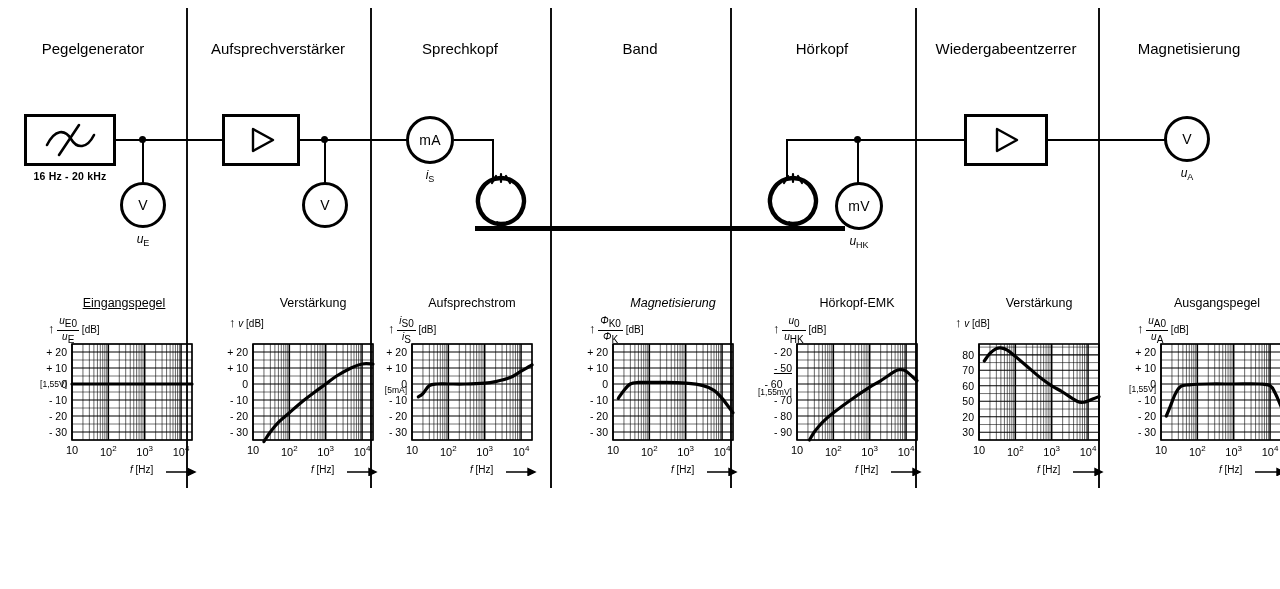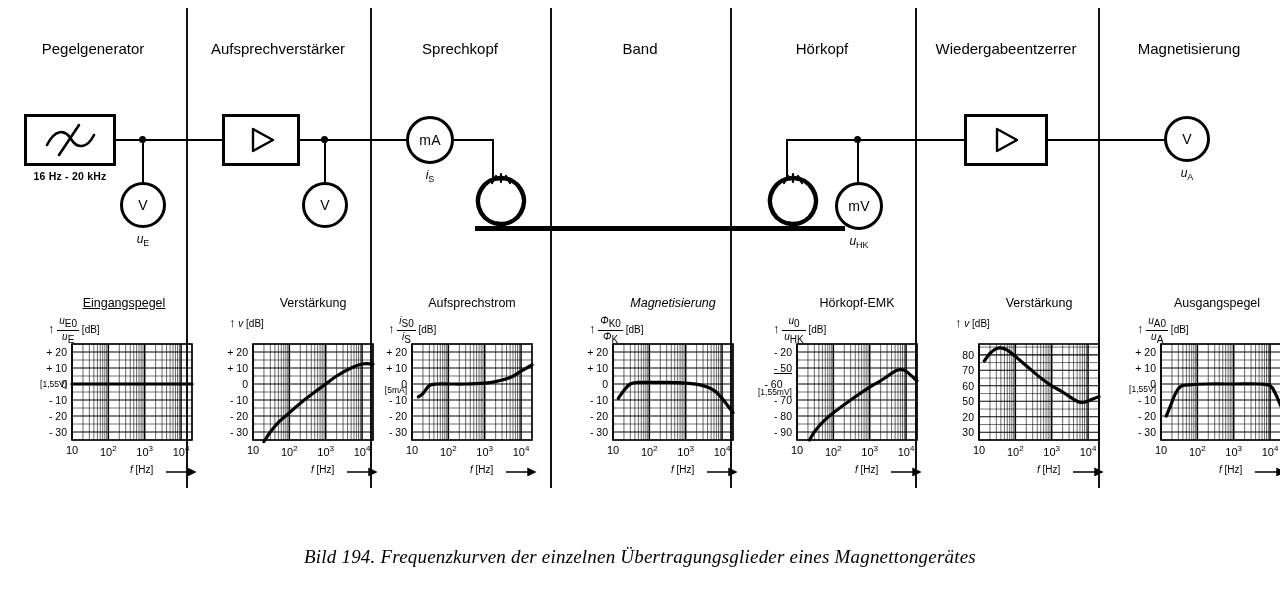--- a/index.html
+++ b/index.html
@@ -555,14 +555,13 @@
         <div class="ytick" style="left: 0px; width: 37px; top: 136px;">- 30</div>
         <div class="yref" style="left: -4px; width: 41px; top: 92.8px;">[1,55V]</div>
         <div class="xtick" style="left: 42px; top: 148px;">10</div>
         <div class="xtick" style="left: 78.3523px; top: 148px;">10<sup>2</sup></div>
         <div class="xtick" style="left: 114.705px; top: 148px;">10<sup>3</sup></div>
         <div class="xtick" style="left: 151.057px; top: 148px;">10<sup>4</sup></div>
         <div class="xaxlabel" style="left: 100px; top: 168px;"><span style="font-style:italic;">f</span> <span class="unit">[Hz]</span></div>
       </div>
     </div>
 
-  <div class="caption">Bild 194. Frequenzkurven der einzelnen Übertragungsglieder eines Magnettongerätes</div>
 </div>
 
 </body></html>

